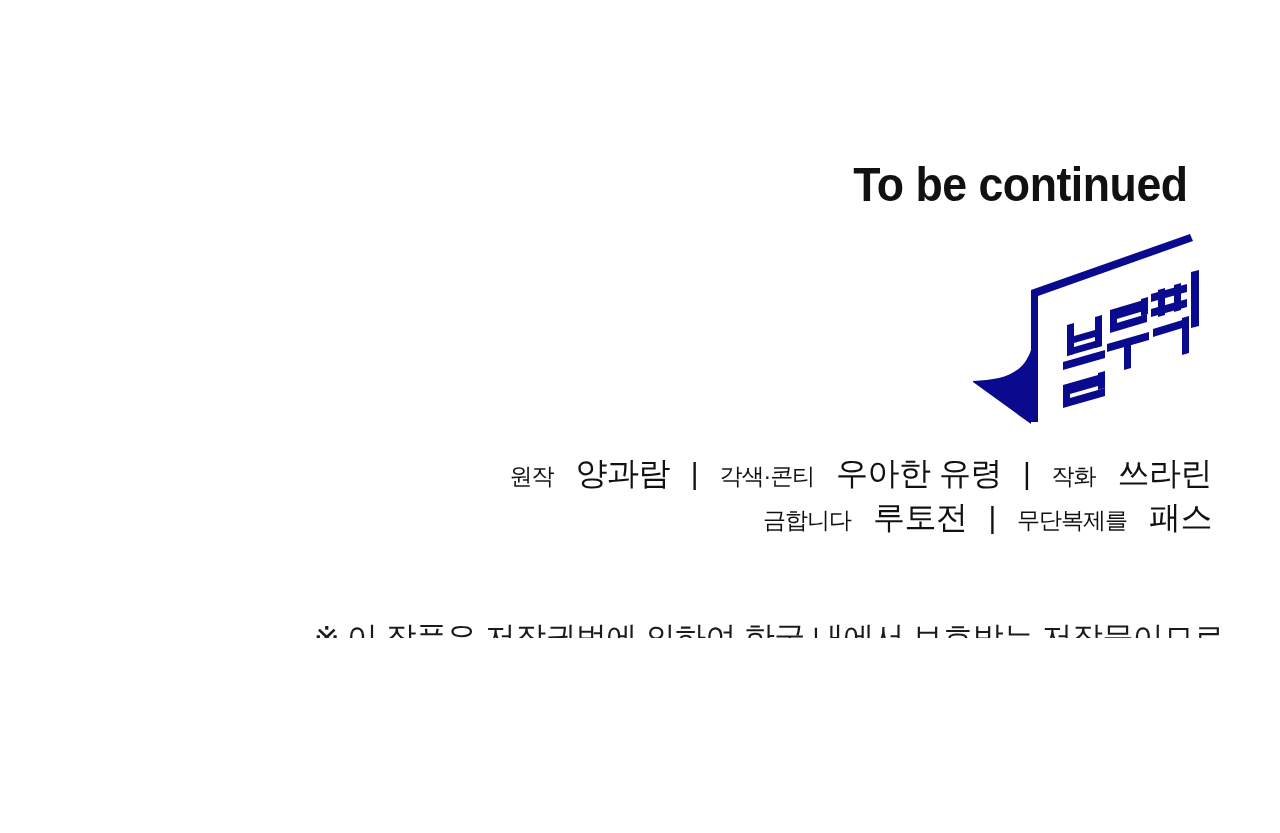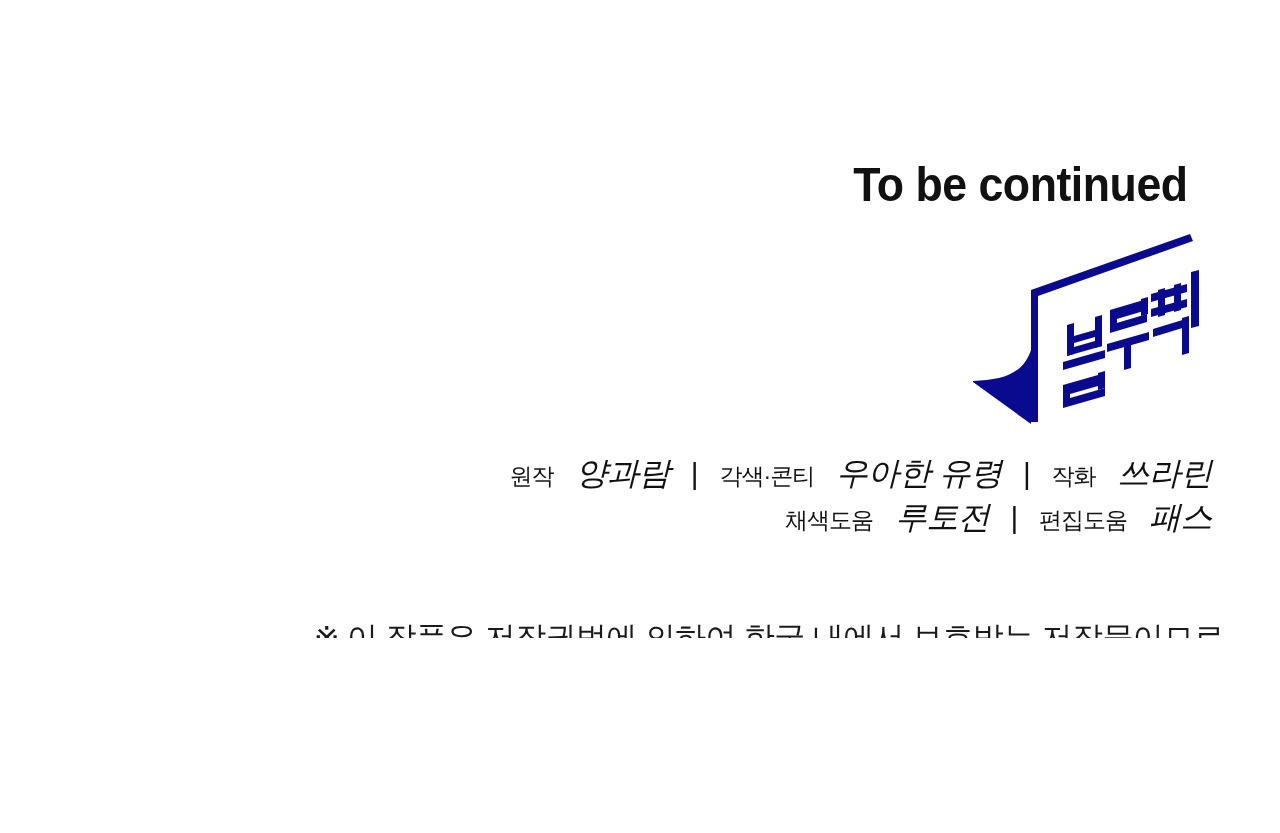--- a/index.html
+++ b/index.html
@@ -64,21 +64,20 @@
   }
   .credit-label {
     font-size: 23px;
     font-weight: 400;
     letter-spacing: -1px;
   }
   .credit-name {
     font-size: 32px;
     font-weight: 400;
     letter-spacing: -0.5px;
-    font-style: italic;
   }
   .credit-sep {
     font-size: 30px;
     font-weight: 300;
     color: #111111;
     padding: 0 3px;
   }
   .sp-sm { display: inline-block; width: 9px; }
   .sp-md { display: inline-block; width: 13px; }
 
@@ -166,27 +165,27 @@
       <span class="credit-name">우아한 유령</span>
       <span class="sp-sm"></span>
       <span class="credit-sep">|</span>
       <span class="sp-sm"></span>
       <span class="credit-label">작화</span>
       <span class="sp-md"></span>
       <span class="credit-name">쓰라린</span>
     </span>
 
     <span class="credit-line">
-      <span class="credit-label">채색도움</span>
+      <span class="credit-label">금합니다</span>
       <span class="sp-md"></span>
       <span class="credit-name">루토전</span>
       <span class="sp-sm"></span>
       <span class="credit-sep">|</span>
       <span class="sp-sm"></span>
-      <span class="credit-label">편집도움</span>
+      <span class="credit-label">무단복제를</span>
       <span class="sp-md"></span>
       <span class="credit-name">패스</span>
     </span>
 
   </div>
 
   <div class="copyright">
     <span class="cline">※ 이 작품은 저작권법에 의하여 한국 내에서 보호받는 저작물이므로</span>
   </div>
 

